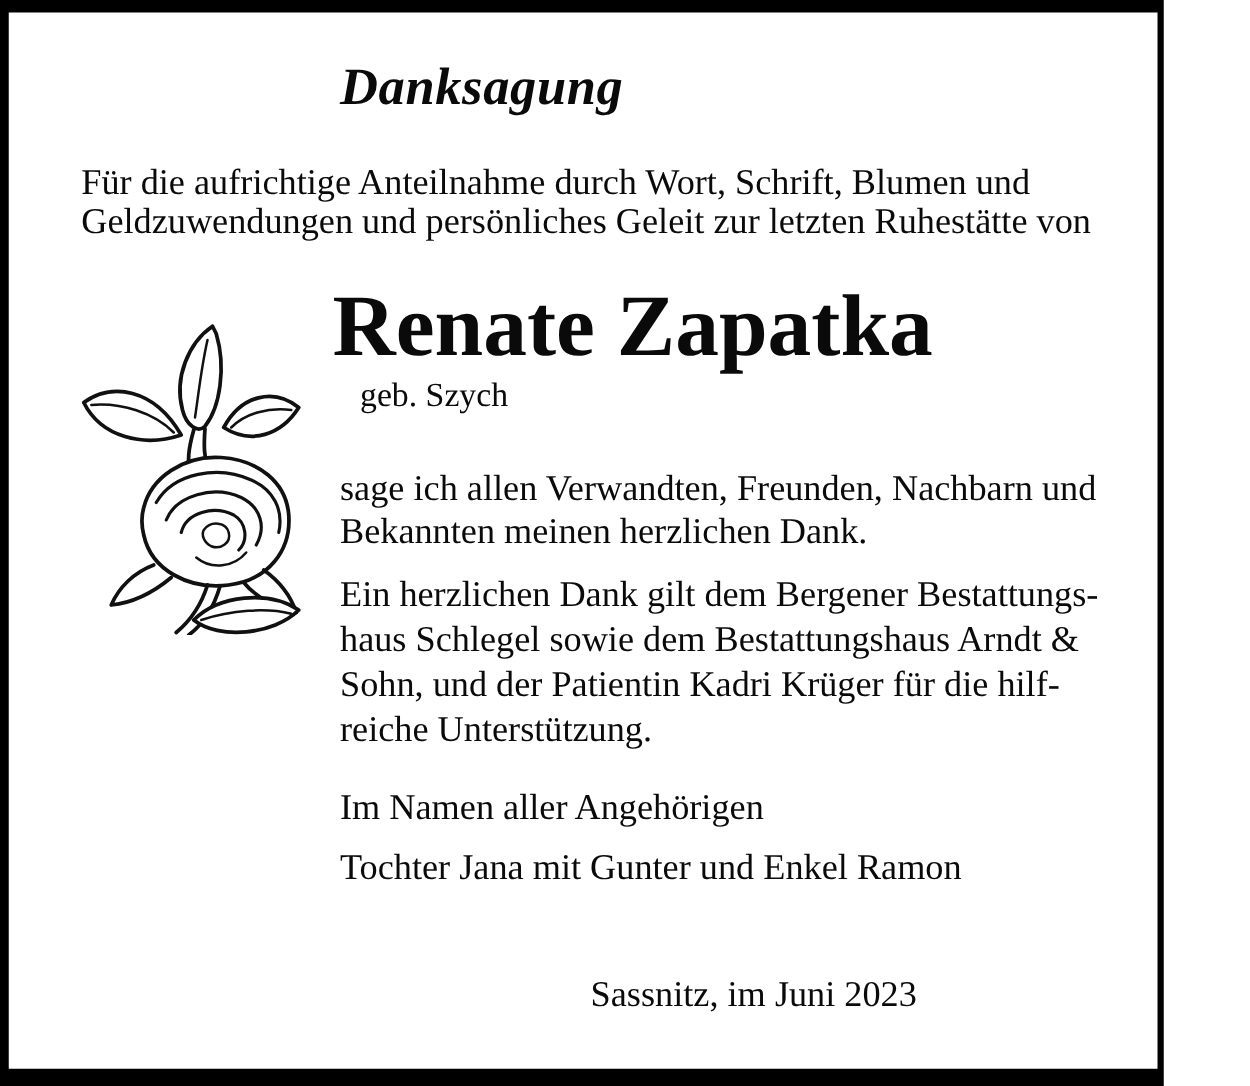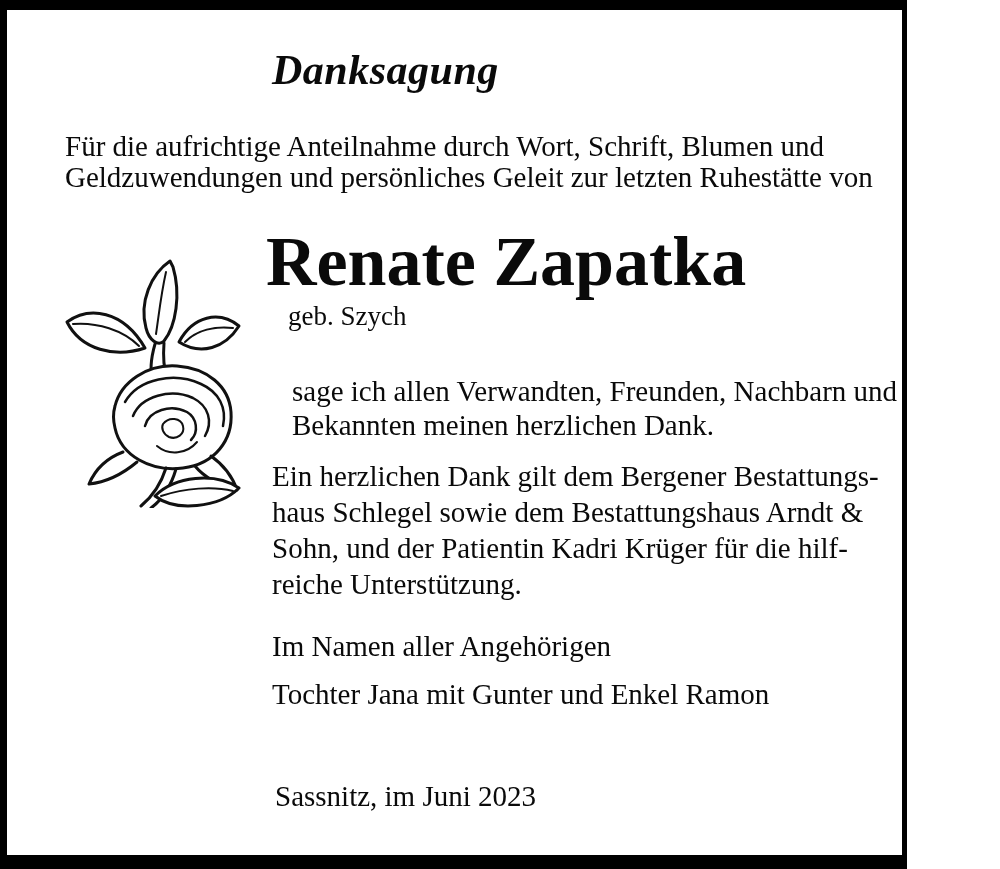--- a/index.html
+++ b/index.html
@@ -2,43 +2,44 @@
 <html><head>
 <meta charset="utf-8">
 <style>
   html,body{margin:0;padding:0;}
   #page{
     position:relative;
     width:907px;height:869px;
     background:#000000;
     font-family:"Liberation Serif","DejaVu Serif",serif;
     overflow:hidden;
+    padding-left:24px;
   }
   #paper{
     position:absolute;
     left:7px;top:10px;right:5px;bottom:14px;
     background:#ffffff;
   }
   .abs{position:absolute;color:#0a0a0a;white-space:nowrap;}
   #title{
     left:272px;top:47px;
     font-size:42px;font-weight:bold;font-style:italic;
     line-height:1.1;letter-spacing:0.5px;
   }
   #intro{left:65px;top:131px;font-size:29px;line-height:31px;}
   #deceased-name{
     left:266px;top:227px;
     font-size:70px;font-weight:bold;line-height:1;letter-spacing:0px;
   }
   #maiden-name{left:288px;top:302px;font-size:27px;line-height:1.1;}
-  #para1{left:272px;top:374px;font-size:29px;line-height:34px;margin-left:20px;}
+  #para1{left:272px;top:374px;font-size:29px;line-height:34px;}
   #para2{left:272px;top:458px;font-size:29px;line-height:36px;}
   #in-name{left:272px;top:631px;font-size:29px;line-height:1.1;}
   #mourners{left:272px;top:677px;font-size:29px;line-height:34px;}
-  #place-date{left:275px;top:781px;width:656px;text-align:left;font-size:29px;line-height:1.1;}
+  #place-date{left:275px;top:781px;width:656px;text-align:center;font-size:29px;line-height:1.1;}
   #rose{left:63px;top:258px;width:180px;height:250px;}
   #rose svg{display:block;width:100%;height:100%;}
 </style>
 </head>
 <body>
 
 <div id="page">
   <div id="paper"></div>
 
   <div id="title" class="abs">Danksagung</div>

